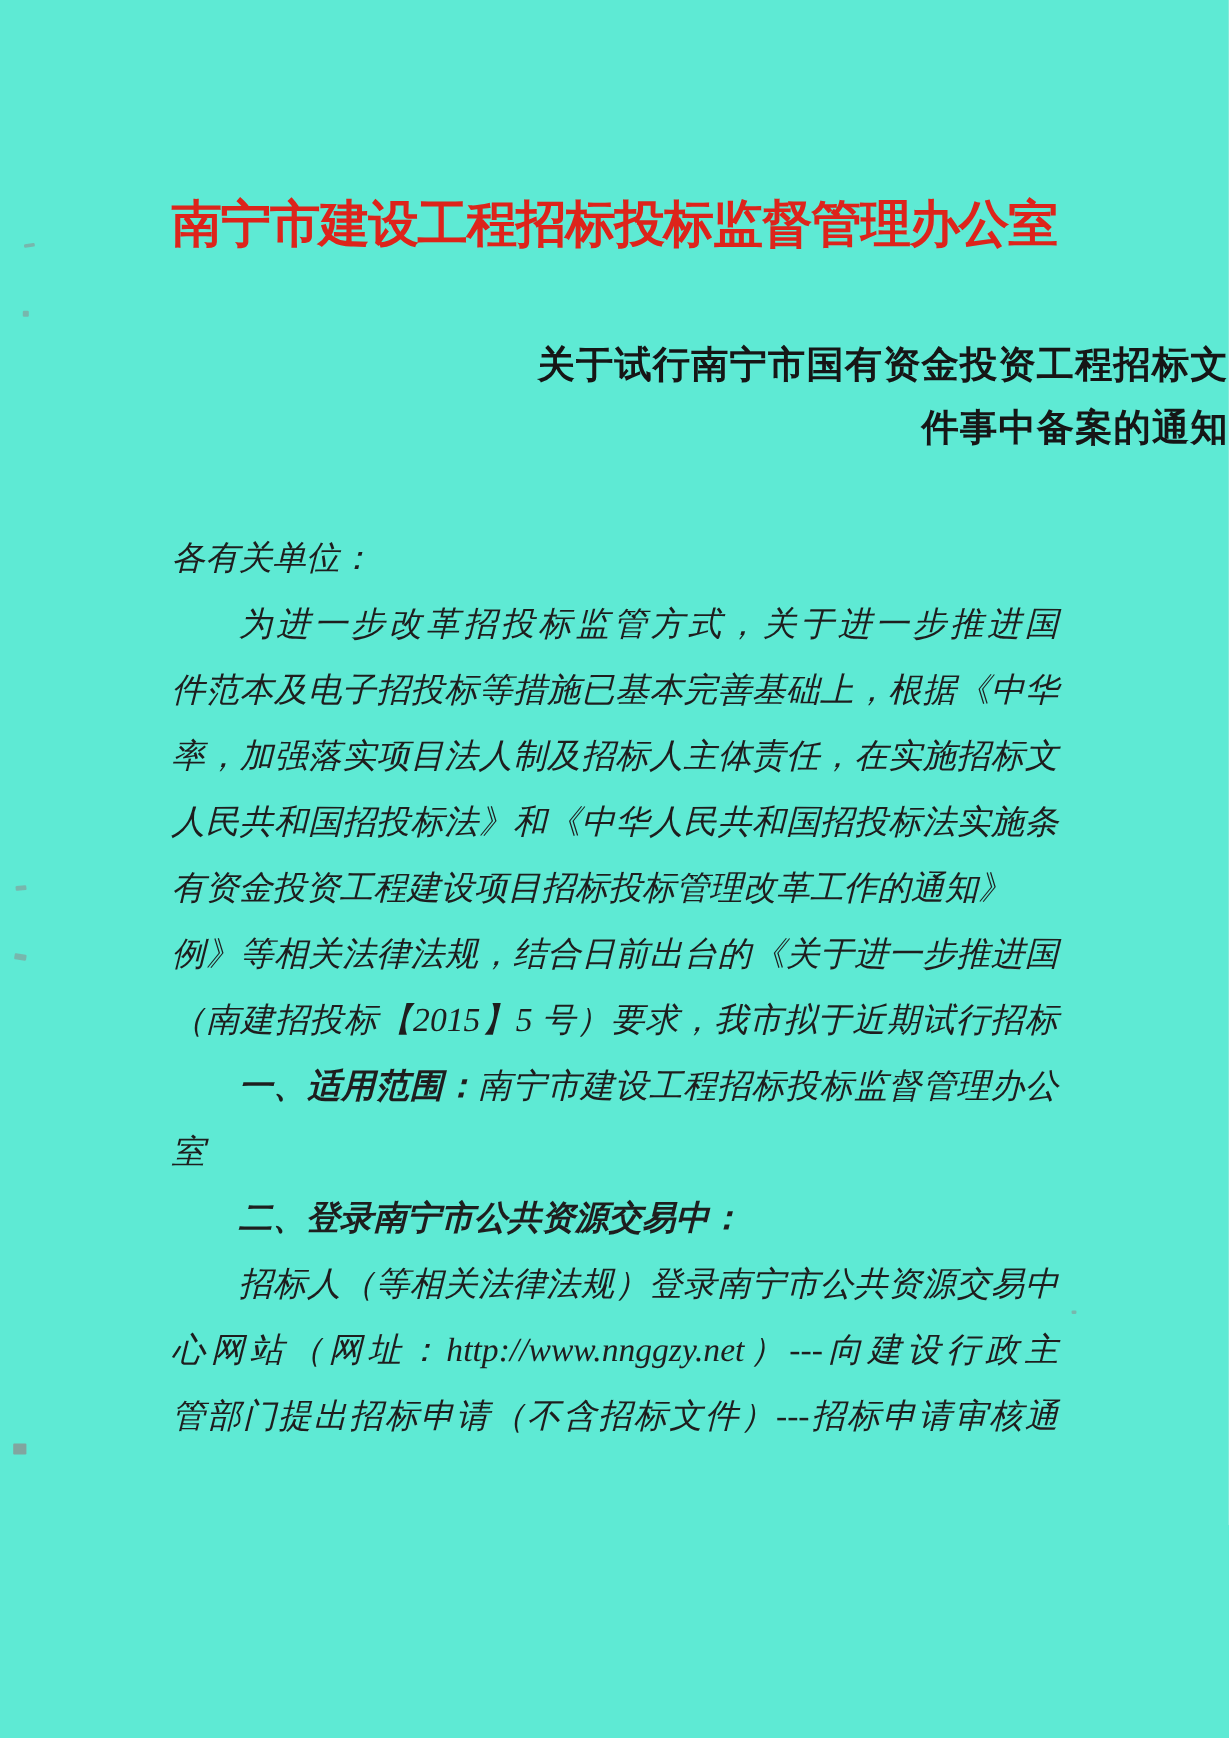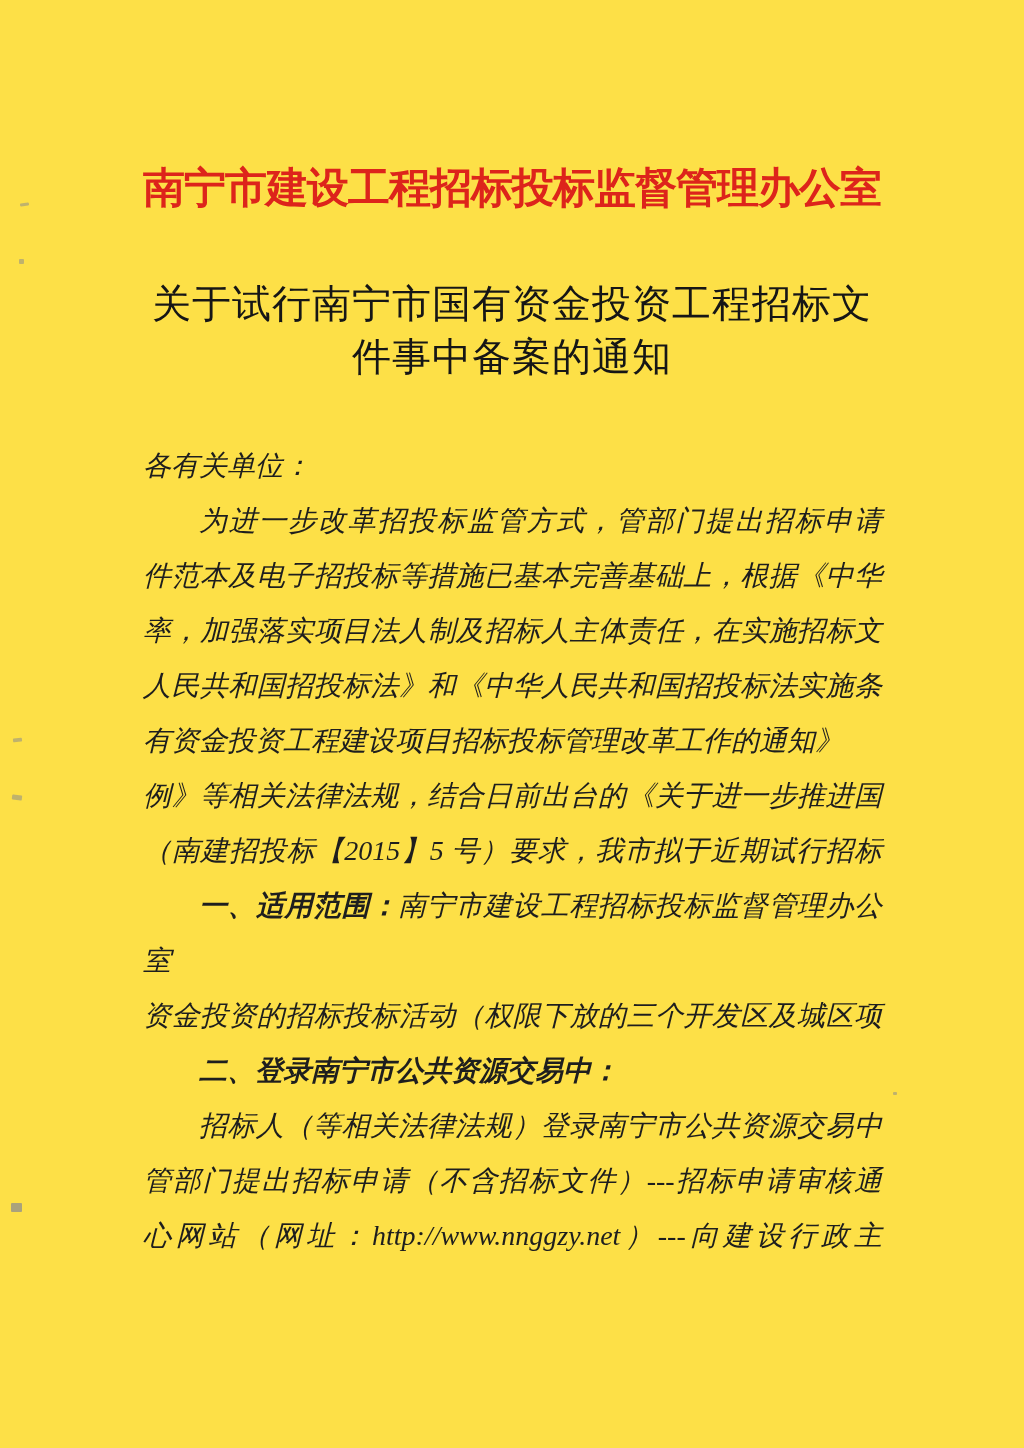--- a/index.html
+++ b/index.html
@@ -3,21 +3,21 @@
 <meta charset="utf-8">
 <style>
   html, body { margin: 0; padding: 0; }
   body { background: #e8e8e8; }
 
   .page {
     position: relative;
     width: 1024px;
     height: 1448px;
     margin: 0 auto;
-    background: #fde047;
+    background: #5eead4;
     overflow: hidden;
     font-family: "Liberation Serif", "DejaVu Serif", serif;
   }
 
   .issuer {
     position: absolute;
     top: 158px;
     left: 0;
     width: 100%;
     margin: 0;
@@ -28,24 +28,24 @@
     letter-spacing: -1px;
     color: #dd241b; 
     white-space: nowrap;
   }
 
   .doc-title {
     position: absolute;
     top: 277px;
     left: 0;
     width: 100%;
-    text-align: center;
-    font-size: 39px;
+    text-align: right;
+    font-size: 31px;
     line-height: 53px;
-    font-weight: normal;
+    font-weight: bold;
     color: #161616;
     letter-spacing: 1px;
   }
 
   .doc-body {
     position: absolute;
     top: 438px;
     left: 143px;
     width: 739px;
     font-size: 28px;
@@ -91,28 +91,27 @@
 
   <h1 class="issuer" style="color: rgb(221, 36, 27);">南宁市建设工程招标投标监督管理办公室</h1>
 
   <div class="doc-title">
     <div>关于试行南宁市国有资金投资工程招标文</div>
     <div>件事中备案的通知</div>
   </div>
 
   <div class="doc-body" id="doc-body">
       <div class="line"><span>各有关单位：</span></div>
-      <div class="line fill indent"><span>为进一步改革招投标监管方式，管部门提出招标申请</span></div>
+      <div class="line fill indent"><span>为进一步改革招投标监管方式，关于进一步推进国</span></div>
       <div class="line fill"><span>件范本及电子招投标等措施已基本完善基础上，根据《中华</span></div>
       <div class="line fill"><span>率，加强落实项目法人制及招标人主体责任，在实施招标文</span></div>
       <div class="line fill"><span>人民共和国招投标法》和《中华人民共和国招投标法实施条</span></div>
       <div class="line"><span>有资金投资工程建设项目招标投标管理改革工作的通知》</span></div>
       <div class="line fill"><span>例》等相关法律法规，结合日前出台的《关于进一步推进国</span></div>
       <div class="line fill"><span>（南建招投标【2015】5 号）要求，我市拟于近期试行招标</span></div>
       <div class="line fill indent"><span class="b">一、适用范围：</span><span>南宁市建设工程招标投标监督管理办公室</span></div>
-      <div class="line fill"><span>资金投资的招标投标活动（权限下放的三个开发区及城区项</span></div>
       <div class="line indent"><span class="b">二、登录南宁市公共资源交易中：</span></div>
       <div class="line fill indent"><span>招标人（等相关法律法规）登录南宁市公共资源交易中</span></div>
+      <div class="line fill"><span>心网站（网址：http://www.nnggzy.net）---向建设行政主</span></div>
       <div class="line fill"><span>管部门提出招标申请（不含招标文件）---招标申请审核通</span></div>
-      <div class="line fill"><span>心网站（网址：http://www.nnggzy.net）---向建设行政主</span></div>
     </div>
 
 </div>
 
 </body></html>

